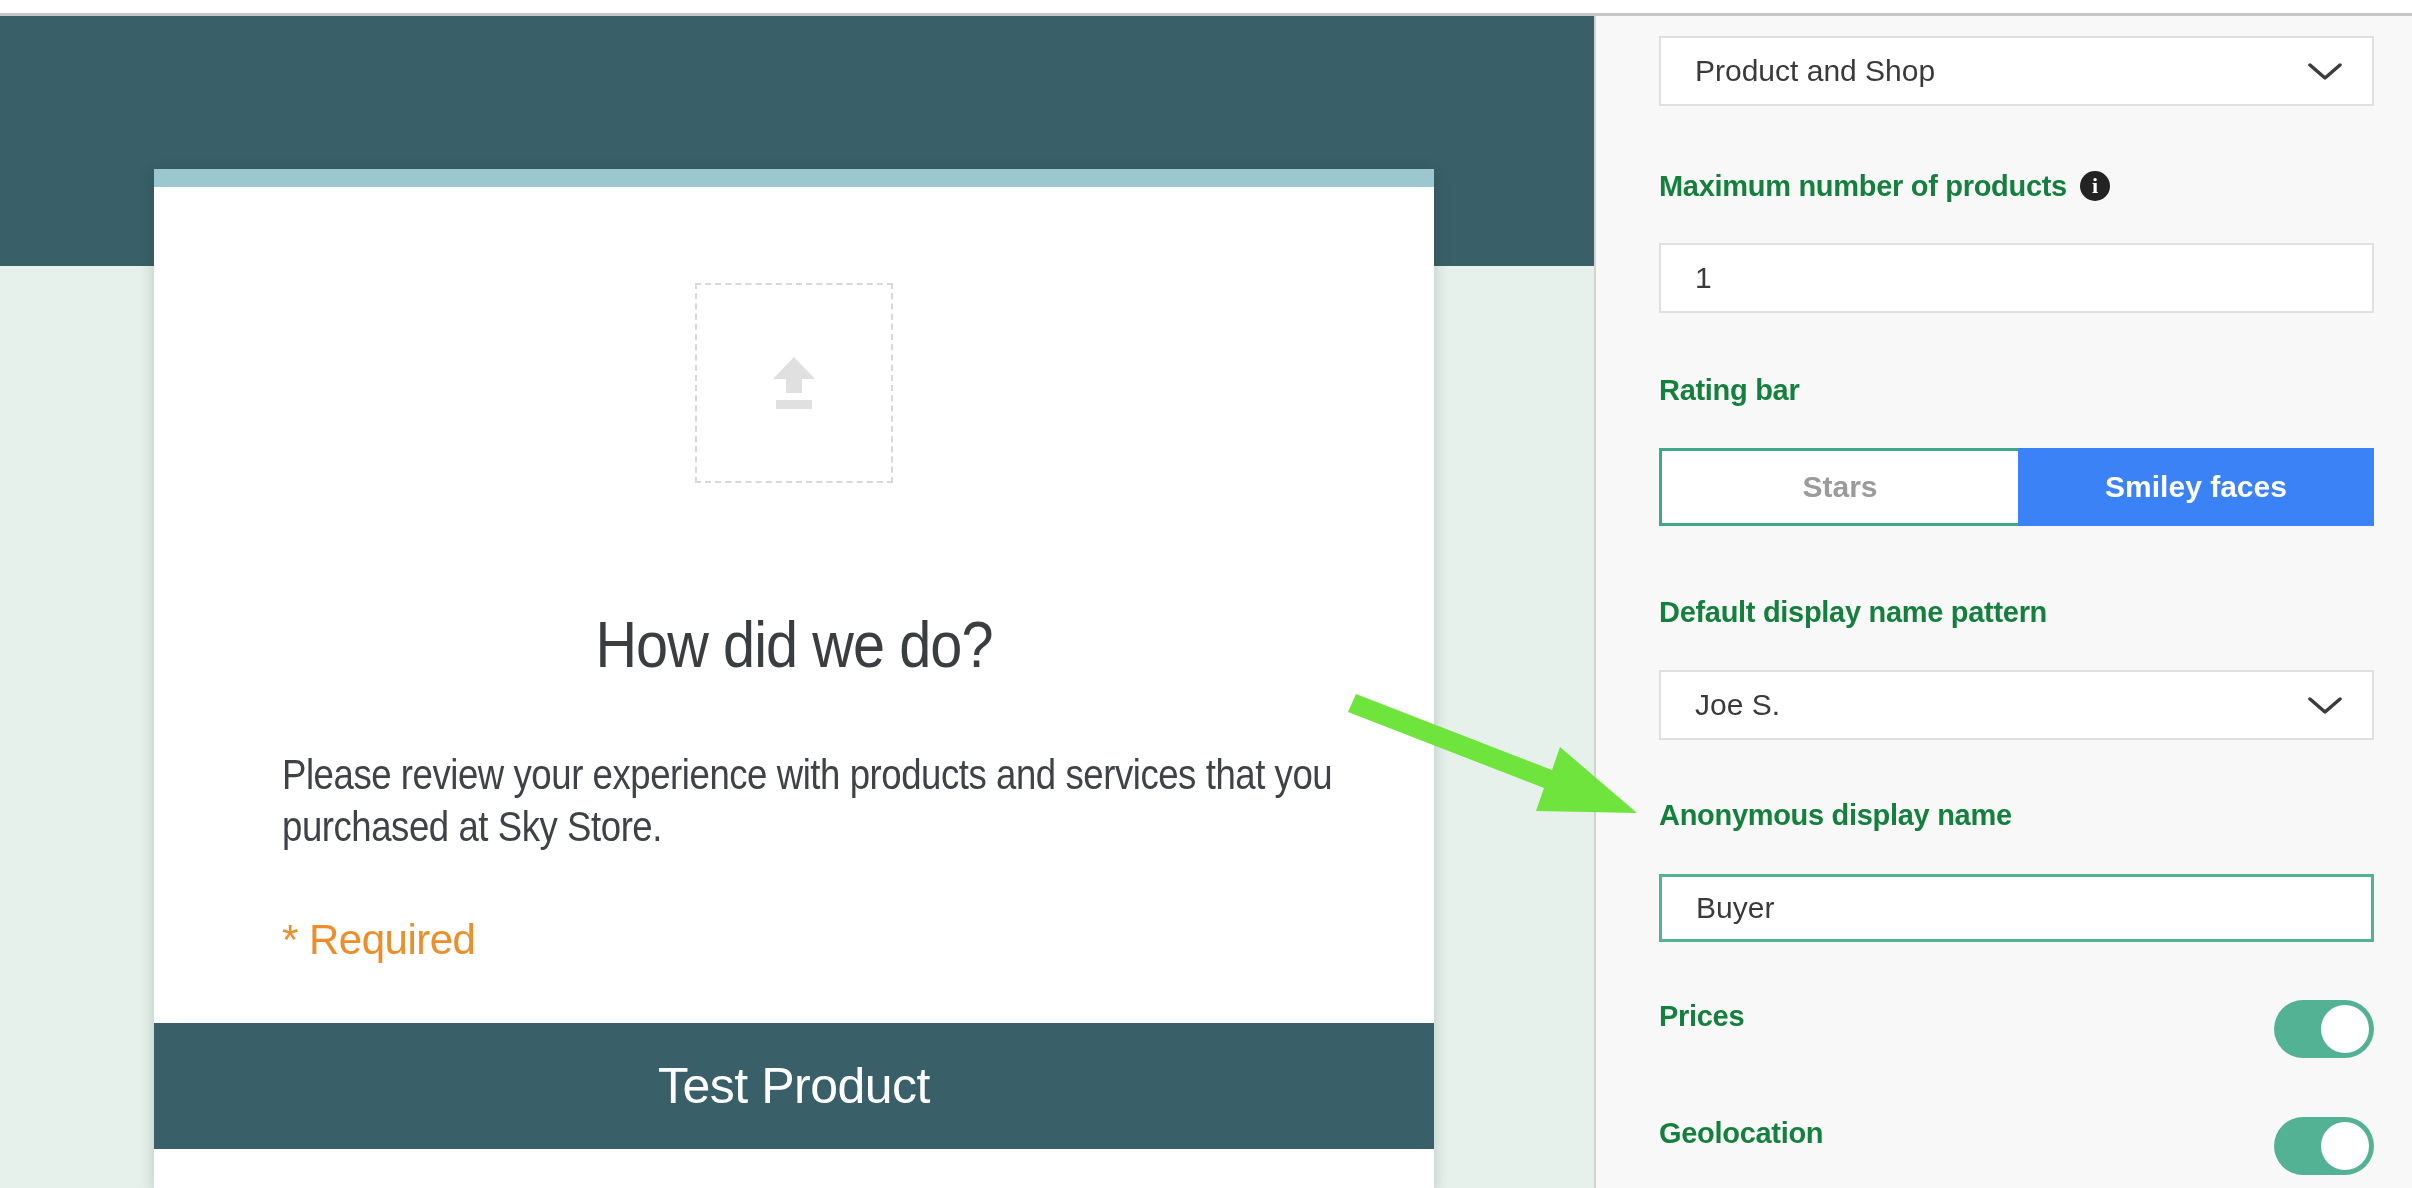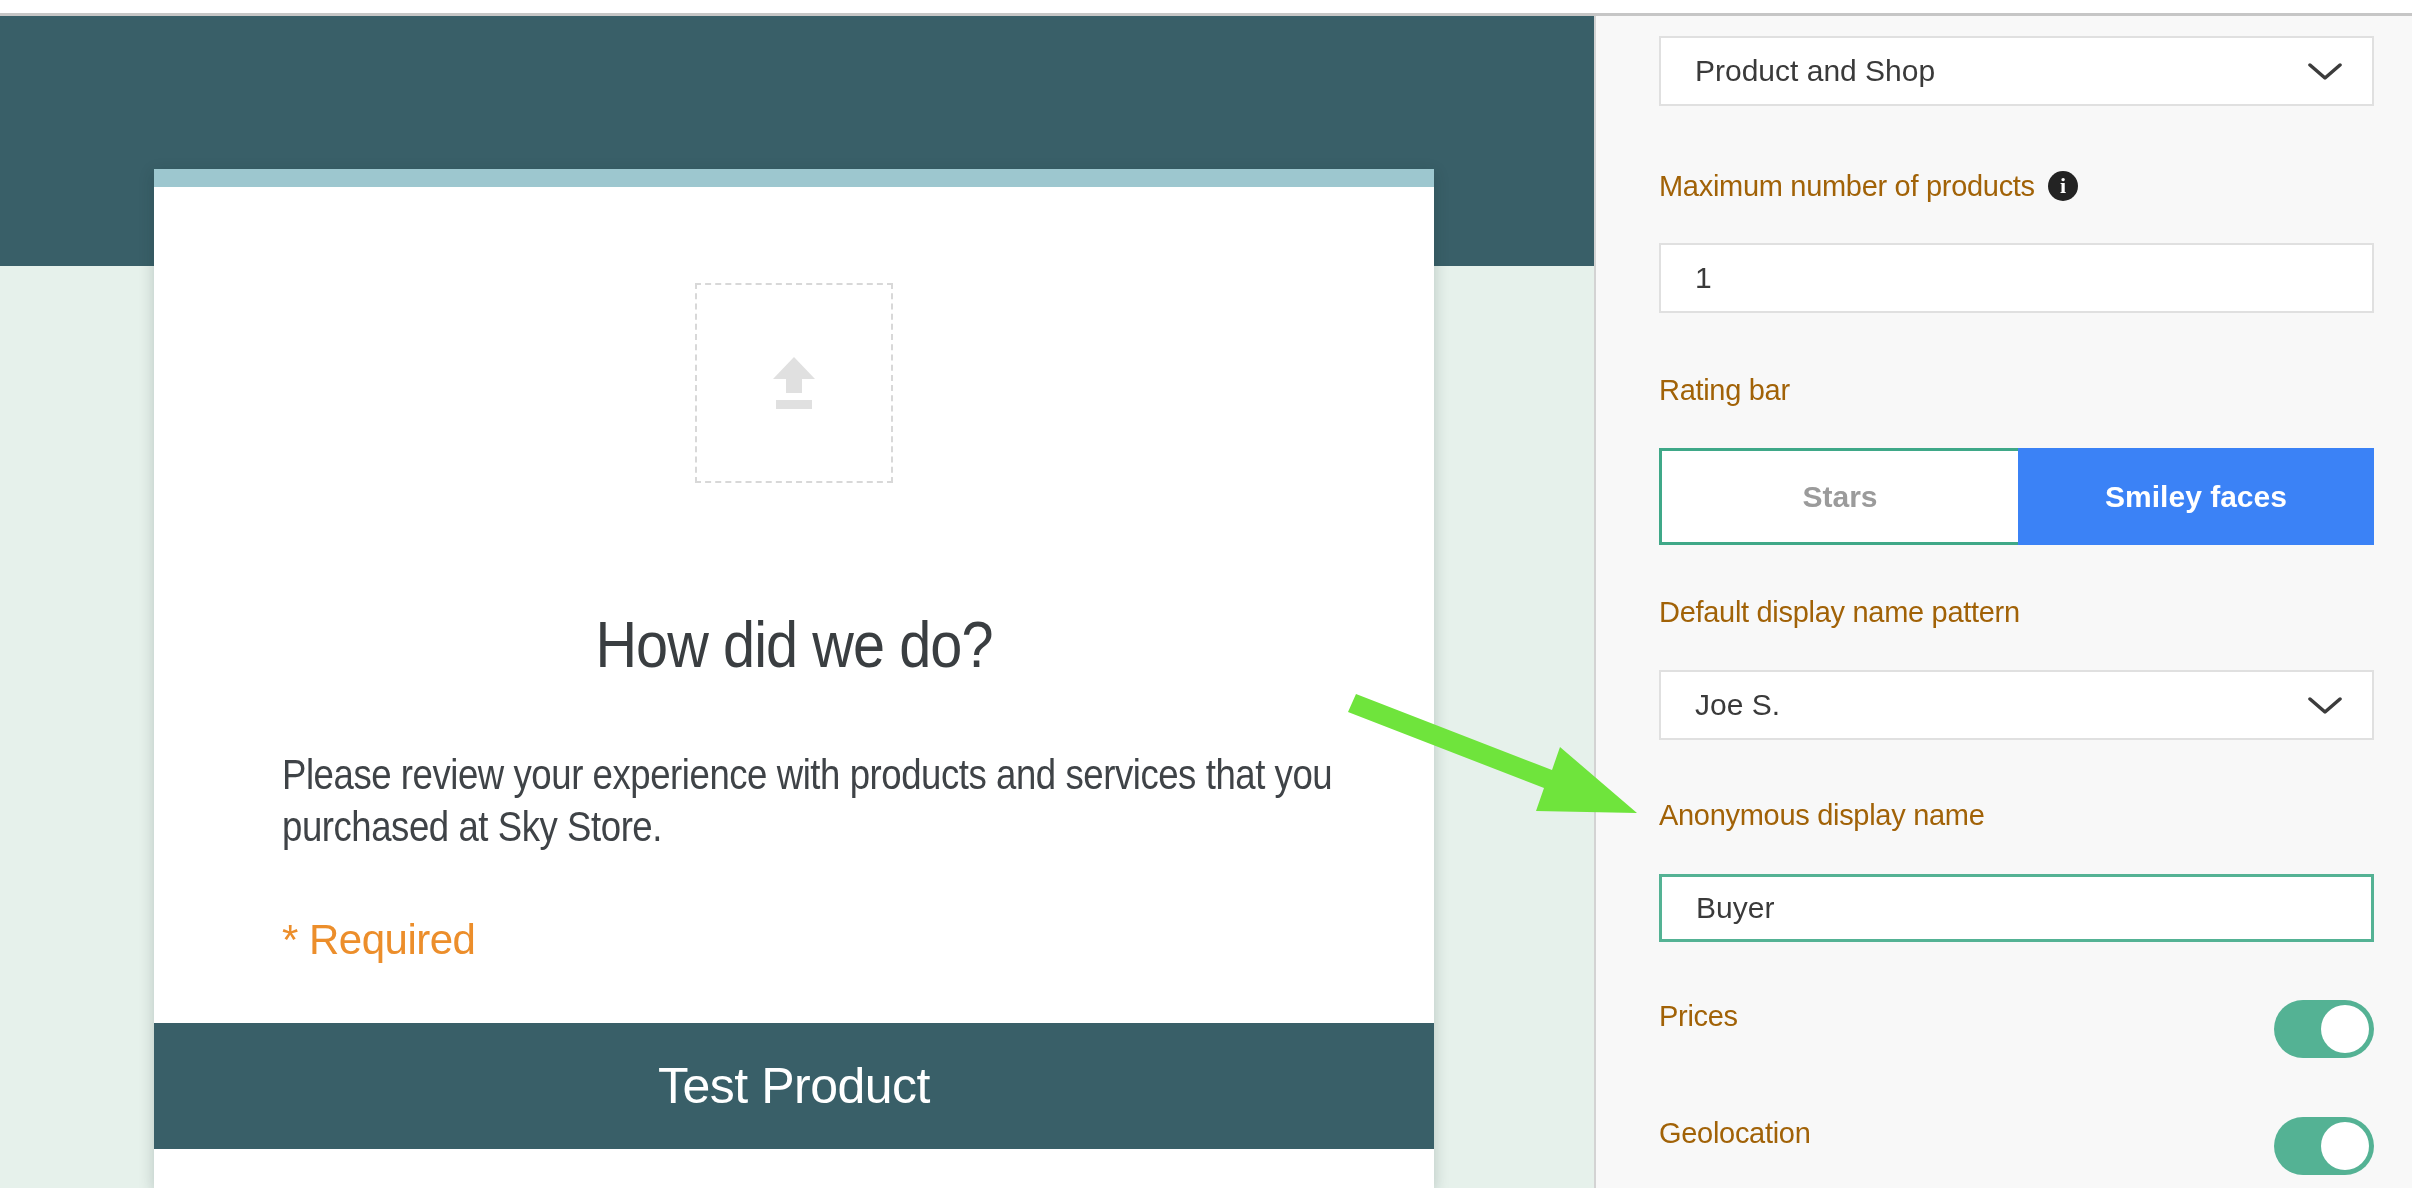--- a/index.html
+++ b/index.html
@@ -31,36 +31,36 @@
   .card-required{position:absolute;left:128px;top:747px;font-size:42px;color:#ec8e2b;letter-spacing:-.5px;}
   .product-bar{position:absolute;left:0;top:854px;width:100%;height:126px;background:#395f68;
                display:flex;align-items:center;justify-content:center;
                color:#ffffff;font-size:50px;letter-spacing:-.5px;}
 
   
   .panel{position:absolute;left:1594px;top:16px;width:818px;height:1172px;background:#f8f8f8;
          border-left:2px solid #d3d3d3;}
   .panel .abs{position:absolute;left:63px;width:715px;}
 
-  .field-label{font-size:29px;font-weight:400;color:#a16207;letter-spacing:-.3px;
+  .field-label{font-size:29px;font-weight:700;color:#15803d;letter-spacing:-.3px;
                display:flex;align-items:center;}
   .select-box{height:70px;background:#ffffff;border:2px solid #e0e0e0;display:flex;align-items:center;
               padding:0 30px 0 34px;position:relative;cursor:pointer;}
   .select-box .sel-text{font-size:30px;color:#3a3a3a;}
   .select-box svg{position:absolute;right:30px;top:50%;margin-top:-8px;}
   .text-input{width:715px;background:#ffffff;border:2px solid #e0e0e0;font-size:30px;color:#3a3a3a;
               padding:0 34px;outline:none;}
   .text-input.accent{border:3px solid #54b294;}
 
   .info-icon{display:inline-flex;align-items:center;justify-content:center;width:30px;height:30px;
              border-radius:50%;background:#232323;margin-left:13px;flex:0 0 auto;}
   .info-icon::after{content:"i";color:#ffffff;font-family:"Liberation Serif",serif;
                     font-weight:700;font-size:22px;line-height:1;}
 
-  .segmented{height:97px;display:flex;border:3px solid #3fa888;background:#ffffff;}
+  .segmented{height:78px;display:flex;border:3px solid #3fa888;background:#ffffff;}
   .seg{flex:1;display:flex;align-items:center;justify-content:center;
        font-size:30px;font-weight:700;cursor:pointer;}
   .seg-inactive{background:#ffffff;color:#9b9b9b;}
   .seg-active{background:#3b82f6;color:#ffffff;margin:-3px -3px -3px 0;}
 
   .toggle-row{height:58px;display:flex;align-items:flex-start;justify-content:space-between;}
   .toggle{position:relative;width:100px;height:58px;border-radius:29px;background:#54b294;
           flex:0 0 auto;cursor:pointer;}
   .toggle .knob{position:absolute;top:5px;right:5px;width:48px;height:48px;border-radius:50%;background:#ffffff;}
 

